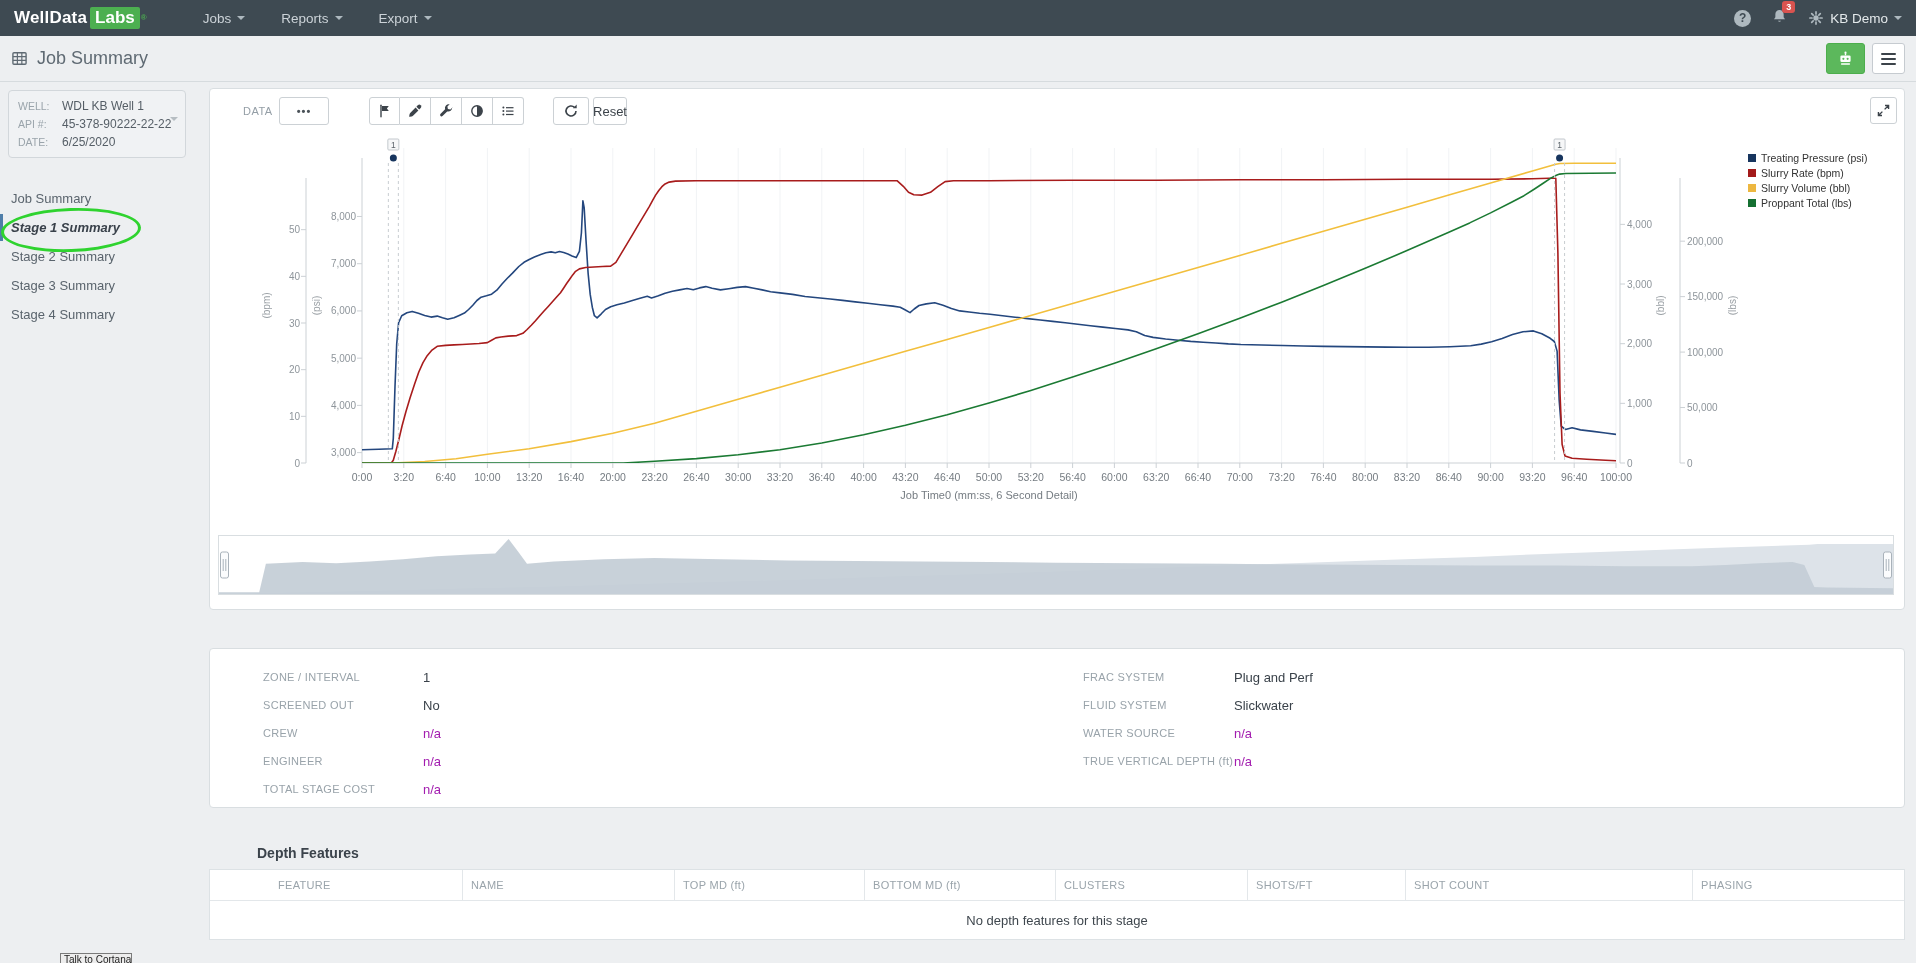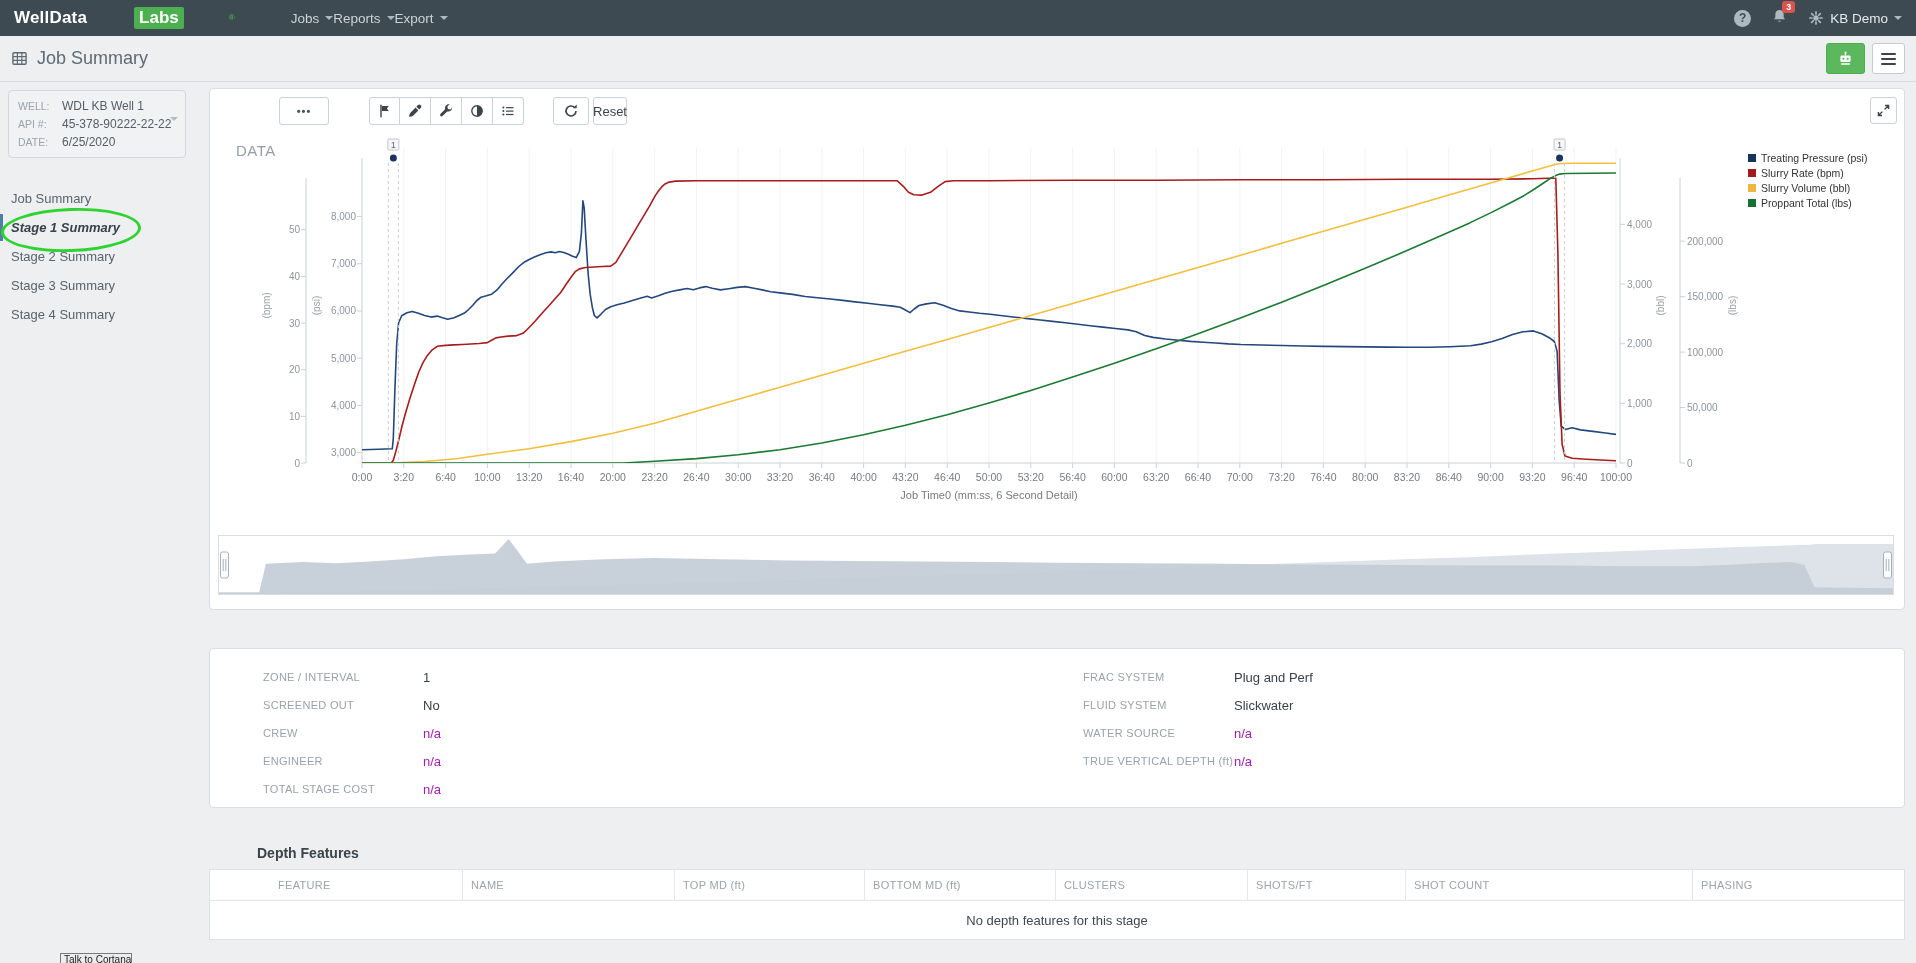--- a/index.html
+++ b/index.html
@@ -2,25 +2,25 @@
 <html><head>
 <meta charset="utf-8">
 <style>
   html,body{margin:0;padding:0;}
   body{width:1916px;height:963px;overflow:hidden;background:#edeff1;
        font-family:"Liberation Sans",sans-serif;position:relative;}
 
   
   .navbar{position:absolute;top:0;left:0;width:1916px;height:36px;background:#3e4a52;
           display:flex;align-items:center;padding:0 14px;box-sizing:border-box;}
-  .brand{display:flex;align-items:center;color:#fff;font-size:17px;font-weight:700;cursor:pointer;gap:44px;}
+  .brand{display:flex;align-items:center;color:#fff;font-size:17px;font-weight:700;cursor:pointer;}
   .brand .p1{letter-spacing:.2px;line-height:22px;}
   .brand .labs{background:#4caf50;color:#fff;padding:0 5px;margin-left:3px;border-radius:2px;line-height:22px;}
   .brand sup{color:#4caf50;font-size:8px;margin-left:1px;line-height:10px;}
-  .nav-menus{display:flex;margin-left:56px;}
+  .nav-menus{display:flex;margin-left:56px;gap:36px;}
   .menu{color:#ccd3d8;font-size:13.5px;display:flex;align-items:center;gap:6px;cursor:pointer;}
   .caret{width:0;height:0;border-left:4px solid transparent;border-right:4px solid transparent;border-top:4px solid #aeb9bf;}
   .nav-right{margin-left:auto;display:flex;align-items:center;gap:20px;}
   .help-icon{width:17px;height:17px;border-radius:50%;background:#aeb9bf;color:#3e4a52;font-size:12px;
              font-weight:700;display:flex;align-items:center;justify-content:center;cursor:pointer;}
   .bell-wrap{position:relative;cursor:pointer;}
   .badge{position:absolute;top:-7px;right:-7px;background:#d9534f;color:#fff;font-size:9px;
          padding:1px 4px;border-radius:3px;font-weight:700;}
   .user{display:flex;align-items:center;gap:6px;color:#e4e9eb;font-size:13.5px;cursor:pointer;}
 
@@ -51,21 +51,21 @@
   .ellipse{position:absolute;left:-7px;top:-5px;width:134px;height:38px;border:3px solid #2fd32f;
            border-radius:50%;transform:rotate(-2deg);pointer-events:none;}
 
   
   .card{position:absolute;background:#fff;border:1px solid #d9dee1;border-radius:4px;box-sizing:border-box;}
   .chart-card{left:209px;top:88px;width:1696px;height:522px;}
   .details-card{left:209px;top:648px;width:1696px;height:160px;}
 
   
   .toolbar{position:absolute;top:8px;left:0;right:0;height:28px;}
-  .data-label{position:absolute;left:26px;top:8px;font-size:15px;color:#949ea6;letter-spacing:.5px;margin-top:37px;}
+  .data-label{position:absolute;left:33px;top:8px;font-size:11px;color:#949ea6;letter-spacing:.5px;}
   .tbtn{position:absolute;height:28px;background:#fff;border:1px solid #ccd1d5;border-radius:3px;
         box-sizing:border-box;display:flex;align-items:center;justify-content:center;
         color:#3c434a;cursor:pointer;font-size:13px;}
   .btn-more{left:69px;width:50px;font-weight:700;letter-spacing:1px;font-size:11px;color:#4a5258;}
   .icon-group{position:absolute;left:159px;top:0;display:flex;}
   .gbtn{width:31px;height:28px;background:#fff;border:1px solid #ccd1d5;border-left-width:0;
         box-sizing:border-box;display:flex;align-items:center;justify-content:center;cursor:pointer;}
   .gbtn:first-child{border-left-width:1px;border-radius:3px 0 0 3px;}
   .gbtn:last-child{border-radius:0 3px 3px 0;}
   .btn-refresh{left:343px;width:36px;}

